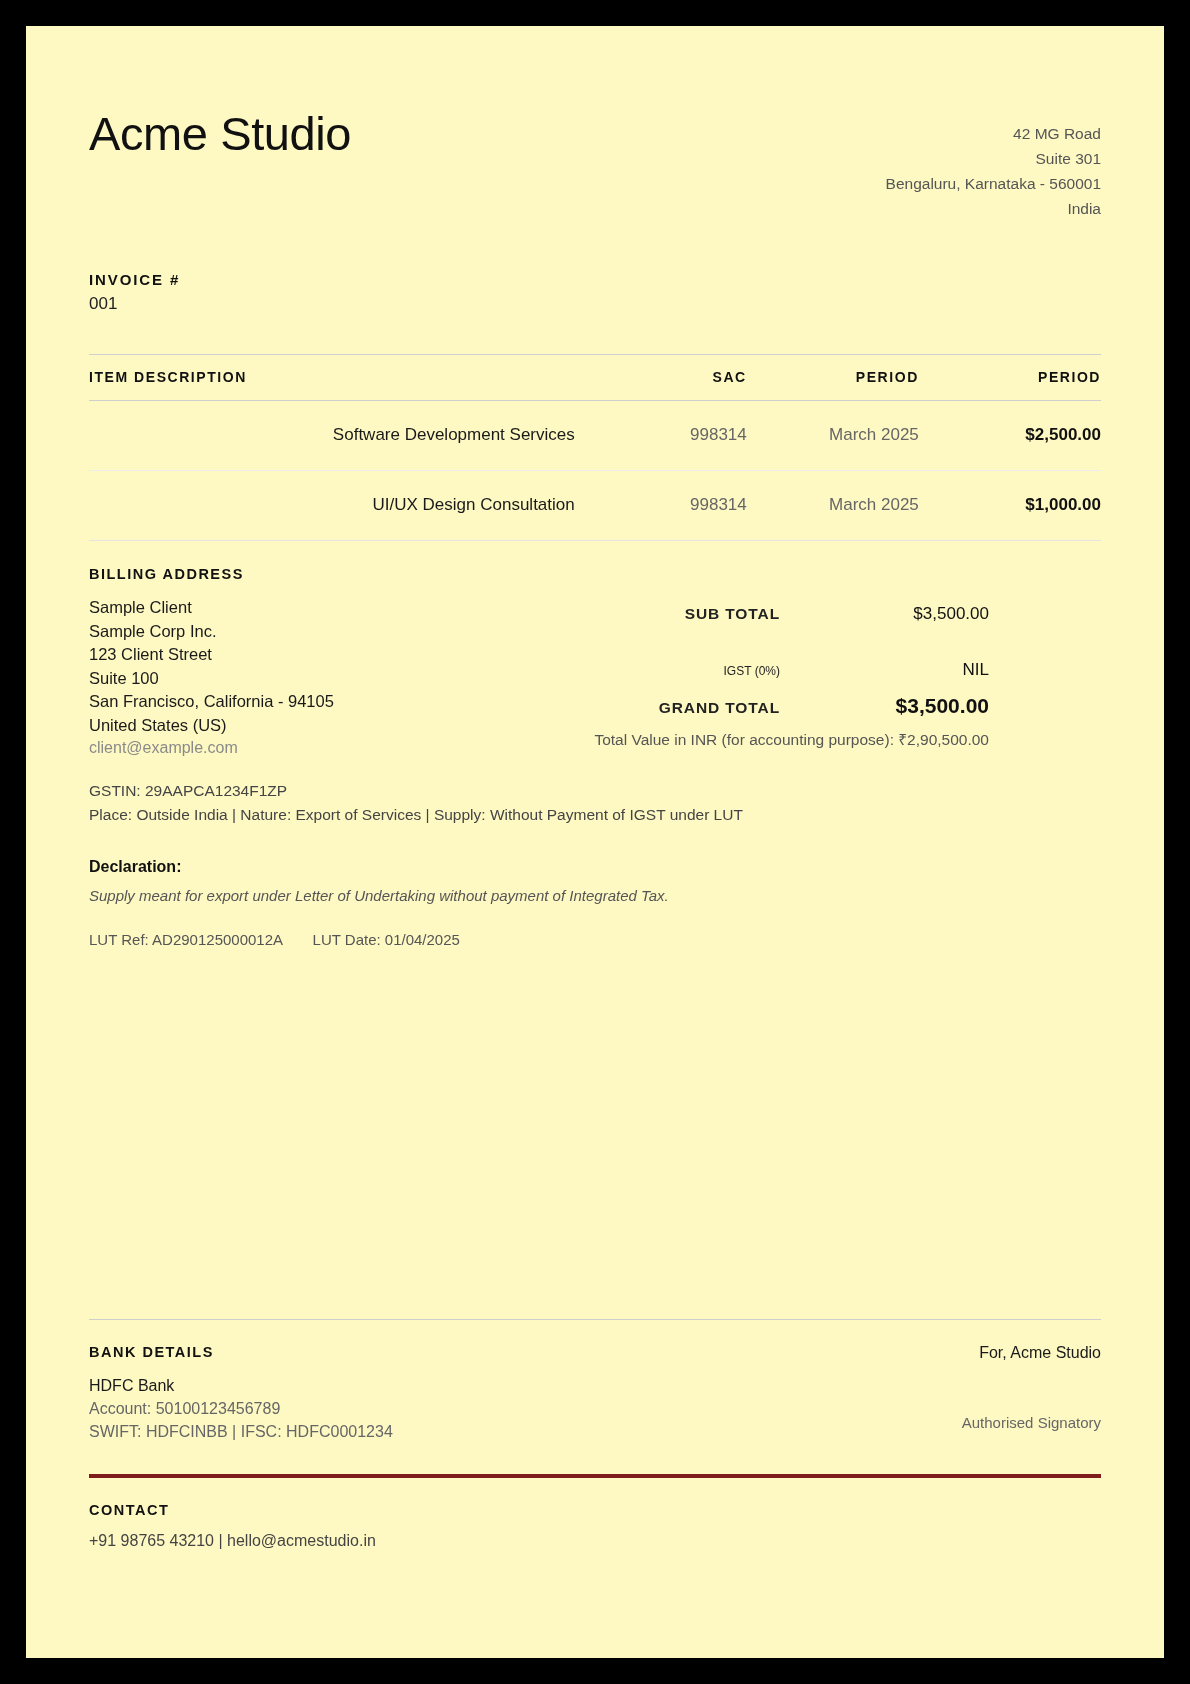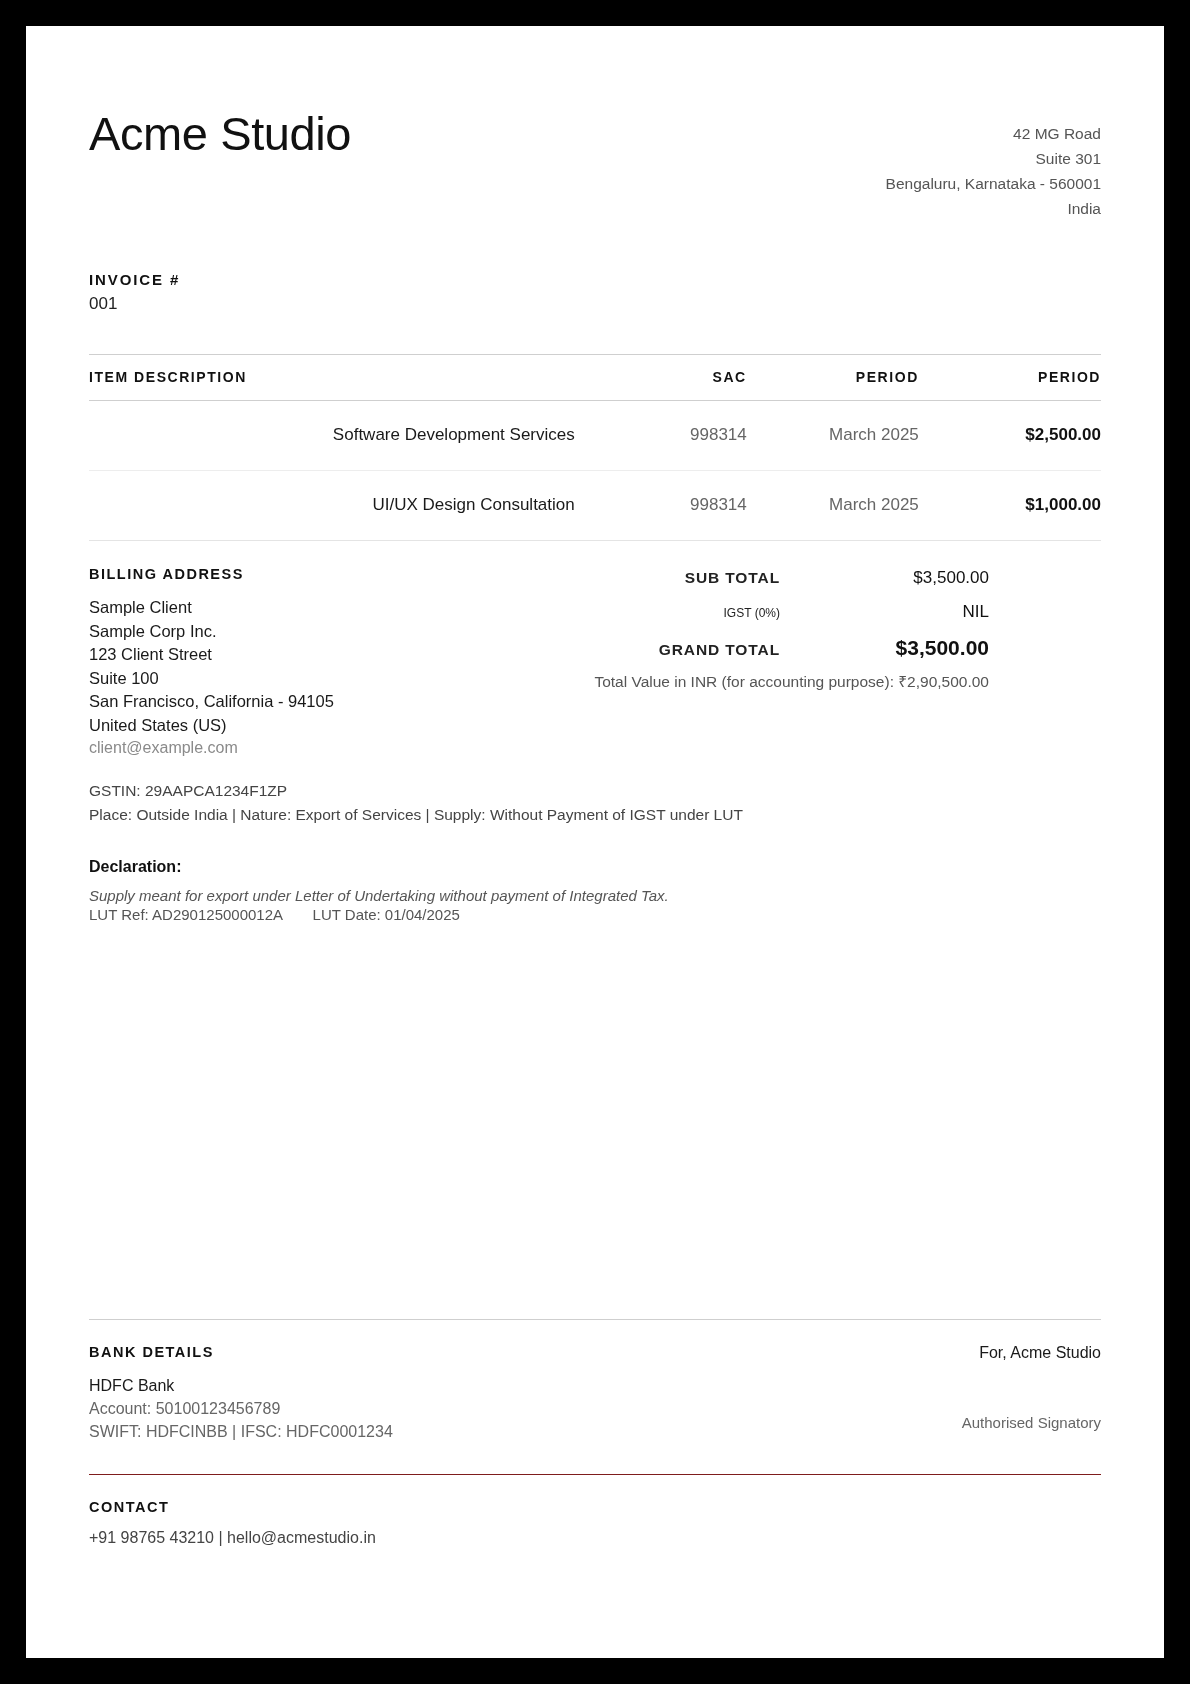--- a/index.html
+++ b/index.html
@@ -14,21 +14,21 @@
     font-family: "Liberation Sans", sans-serif;
     -webkit-font-smoothing: antialiased;
   }
 
   .page-frame {
     position: absolute;
     left: 26px;
     top: 26px;
     width: 1138px;
     height: 1632px;
-    background: #ffffff;
+    background: #fef9c3;
   }
 
   .sheet {
     position: absolute;
     left: 63px;
     top: 47px;
     width: 1012px;
     height: 1538px;
   }
 
@@ -152,20 +152,21 @@
   }
 
   
   .totals { width: 470px; padding-top: 2px; }
 
   .totals-row {
     display: flex;
     justify-content: flex-end;
     align-items: baseline;
     margin-bottom: 14px;
+    margin-top: 36px;
   }
 
   .totals-label {
     width: 230px;
     text-align: right;
     padding-right: 34px;
     font-size: 12px;
     color: #222222;
   }
   .totals-label.strong { font-weight: bold; font-size: 15.5px; letter-spacing: 0.9px; }
@@ -202,21 +203,21 @@
     font-size: 16px;
     font-weight: bold;
     color: #111111;
     margin-bottom: 11px;
   }
 
   .declaration-text {
     font-size: 15px;
     font-style: italic;
     color: #555555;
-    margin-bottom: 2px;
+    margin-bottom: 27px;
   }
 
   .lut-line {
     font-size: 15px;
     color: #555555;
   }
   .lut-line .lut-gap { display: inline-block; width: 22px; }
 
   
   .footer {
@@ -248,21 +249,21 @@
     color: #1a1a1a;
   }
   .sign-authorised {
     font-size: 15px;
     color: #666666;
     margin-top: 52px;
   }
 
   .contact-block {
     margin-top: 30px;
-    border-top: 1px solid #7f1d1d;
+    border-top: 4px solid #7f1d1d;
     padding-top: 24px;
   }
 
   .contact-line {
     font-size: 16px;
     color: #444444;
     margin-top: 12px;
   }
 </style>
 </head>

